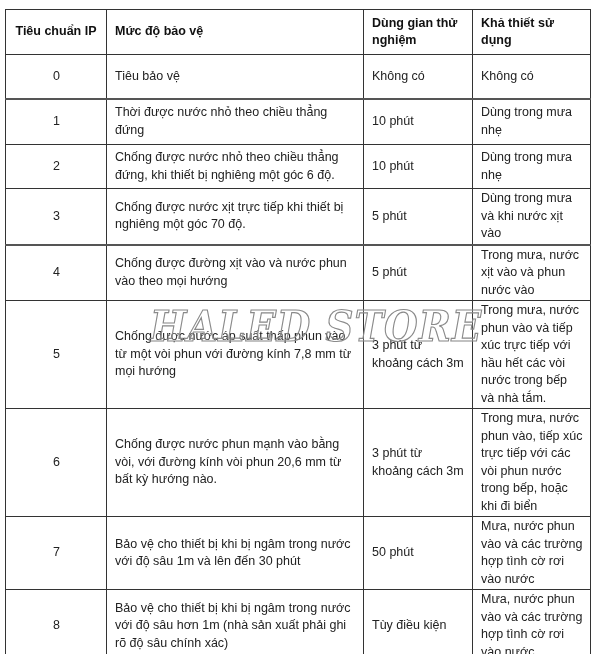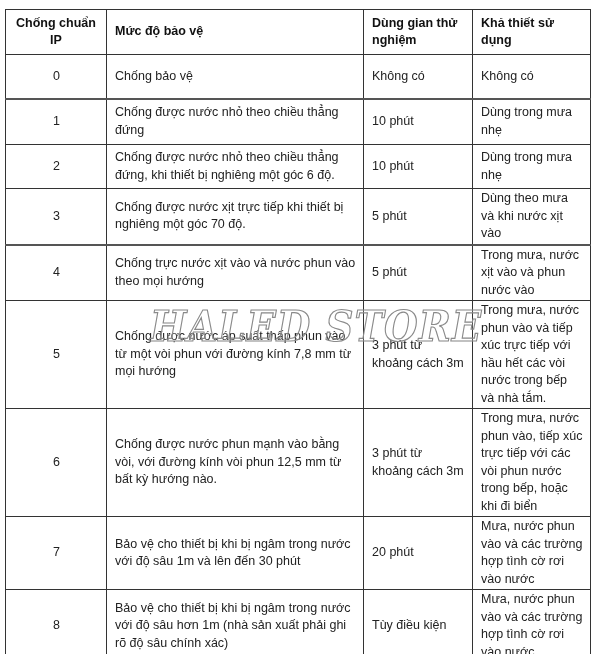--- a/index.html
+++ b/index.html
@@ -66,73 +66,73 @@
 
 <table class="ip-table">
   <colgroup>
     <col class="col-ip">
       <col class="col-level">
       <col class="col-time">
       <col class="col-use">
   </colgroup>
   <thead>
     <tr style="height:45px">
-      <th class="col-ip">Chống chuẩn IP</th>
+      <th class="col-ip">Tiêu chuẩn IP</th>
       <th>Mức độ bảo vệ</th>
       <th>Dùng gian thử nghiệm</th>
       <th>Khả thiết sử dụng</th>
     </tr>
   </thead>
   <tbody>
     <tr style="height:44px">
       <td class="col-ip">0</td>
-      <td>Chống bảo vệ</td>
+      <td>Tiêu bảo vệ</td>
       <td>Không có</td>
       <td>Không có</td>
     </tr>
     <tr class="row-divider" style="height:46px">
       <td class="col-ip">1</td>
-      <td>Chống được nước nhỏ theo chiều thẳng đứng</td>
+      <td>Thời được nước nhỏ theo chiều thẳng đứng</td>
       <td>10 phút</td>
       <td>Dùng trong mưa nhẹ</td>
     </tr>
     <tr style="height:44px">
       <td class="col-ip">2</td>
       <td>Chống được nước nhỏ theo chiều thẳng đứng, khi thiết bị nghiêng một góc 6 độ.</td>
       <td>10 phút</td>
       <td>Dùng trong mưa nhẹ</td>
     </tr>
     <tr style="height:54px">
       <td class="col-ip">3</td>
       <td>Chống được nước xịt trực tiếp khi thiết bị nghiêng một góc 70 độ.</td>
       <td>5 phút</td>
-      <td>Dùng theo mưa và khi nước xịt vào</td>
+      <td>Dùng trong mưa và khi nước xịt vào</td>
     </tr>
     <tr class="row-divider" style="height:53px">
       <td class="col-ip">4</td>
-      <td>Chống trực nước xịt vào và nước phun vào theo mọi hướng</td>
+      <td>Chống được đường xịt vào và nước phun vào theo mọi hướng</td>
       <td>5 phút</td>
       <td>Trong mưa, nước xịt vào và phun nước vào</td>
     </tr>
     <tr style="height:105px">
       <td class="col-ip">5</td>
       <td>Chống được nước áp suất thấp phun vào từ một vòi phun với đường kính 7,8 mm từ mọi hướng</td>
       <td>3 phút từ khoảng cách 3m</td>
       <td>Trong mưa, nước phun vào và tiếp xúc trực tiếp với hầu hết các vòi nước trong bếp và nhà tắm.</td>
     </tr>
     <tr style="height:106px">
       <td class="col-ip">6</td>
-      <td>Chống được nước phun mạnh vào bằng vòi, với đường kính vòi phun 12,5 mm từ bất kỳ hướng nào.</td>
+      <td>Chống được nước phun mạnh vào bằng vòi, với đường kính vòi phun 20,6 mm từ bất kỳ hướng nào.</td>
       <td>3 phút từ khoảng cách 3m</td>
       <td>Trong mưa, nước phun vào, tiếp xúc trực tiếp với các vòi phun nước trong bếp, hoặc khi đi biển</td>
     </tr>
     <tr style="height:70px">
       <td class="col-ip">7</td>
       <td>Bảo vệ cho thiết bị khi bị ngâm trong nước với độ sâu 1m và lên đến 30 phút</td>
-      <td>20 phút</td>
+      <td>50 phút</td>
       <td>Mưa, nước phun vào và các trường hợp tình cờ rơi vào nước</td>
     </tr>
     <tr style="height:70px">
       <td class="col-ip">8</td>
       <td>Bảo vệ cho thiết bị khi bị ngâm trong nước với độ sâu hơn 1m (nhà sản xuất phải ghi rõ độ sâu chính xác)</td>
       <td>Tùy điều kiện</td>
       <td>Mưa, nước phun vào và các trường hợp tình cờ rơi vào nước</td>
     </tr>
   </tbody>
 </table>

